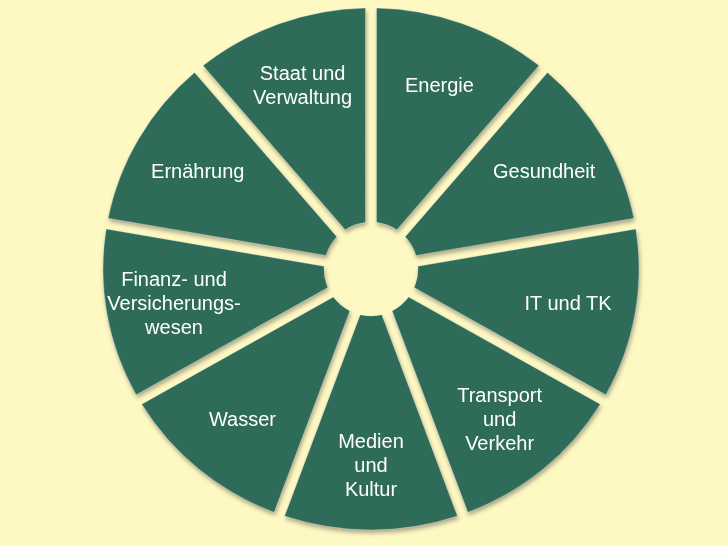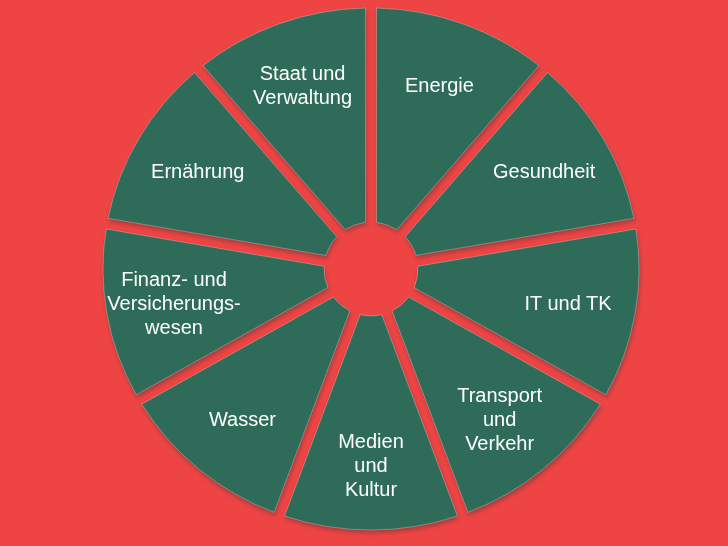--- a/index.html
+++ b/index.html
@@ -5,21 +5,21 @@
   html, body {
     margin: 0;
     padding: 0;
     background: #ffffff;
     font-family: "Liberation Sans", sans-serif;
   }
   .canvas {
     position: relative;
     width: 728px;
     height: 546px;
-    background: #ef4444;
+    background: #fef9c3;
     overflow: hidden;
   }
   .canvas svg {
     position: absolute;
     left: 0;
     top: 0;
   }
   .seg {
     stroke: rgba(255, 255, 255, 0.28);
     stroke-width: 1;

